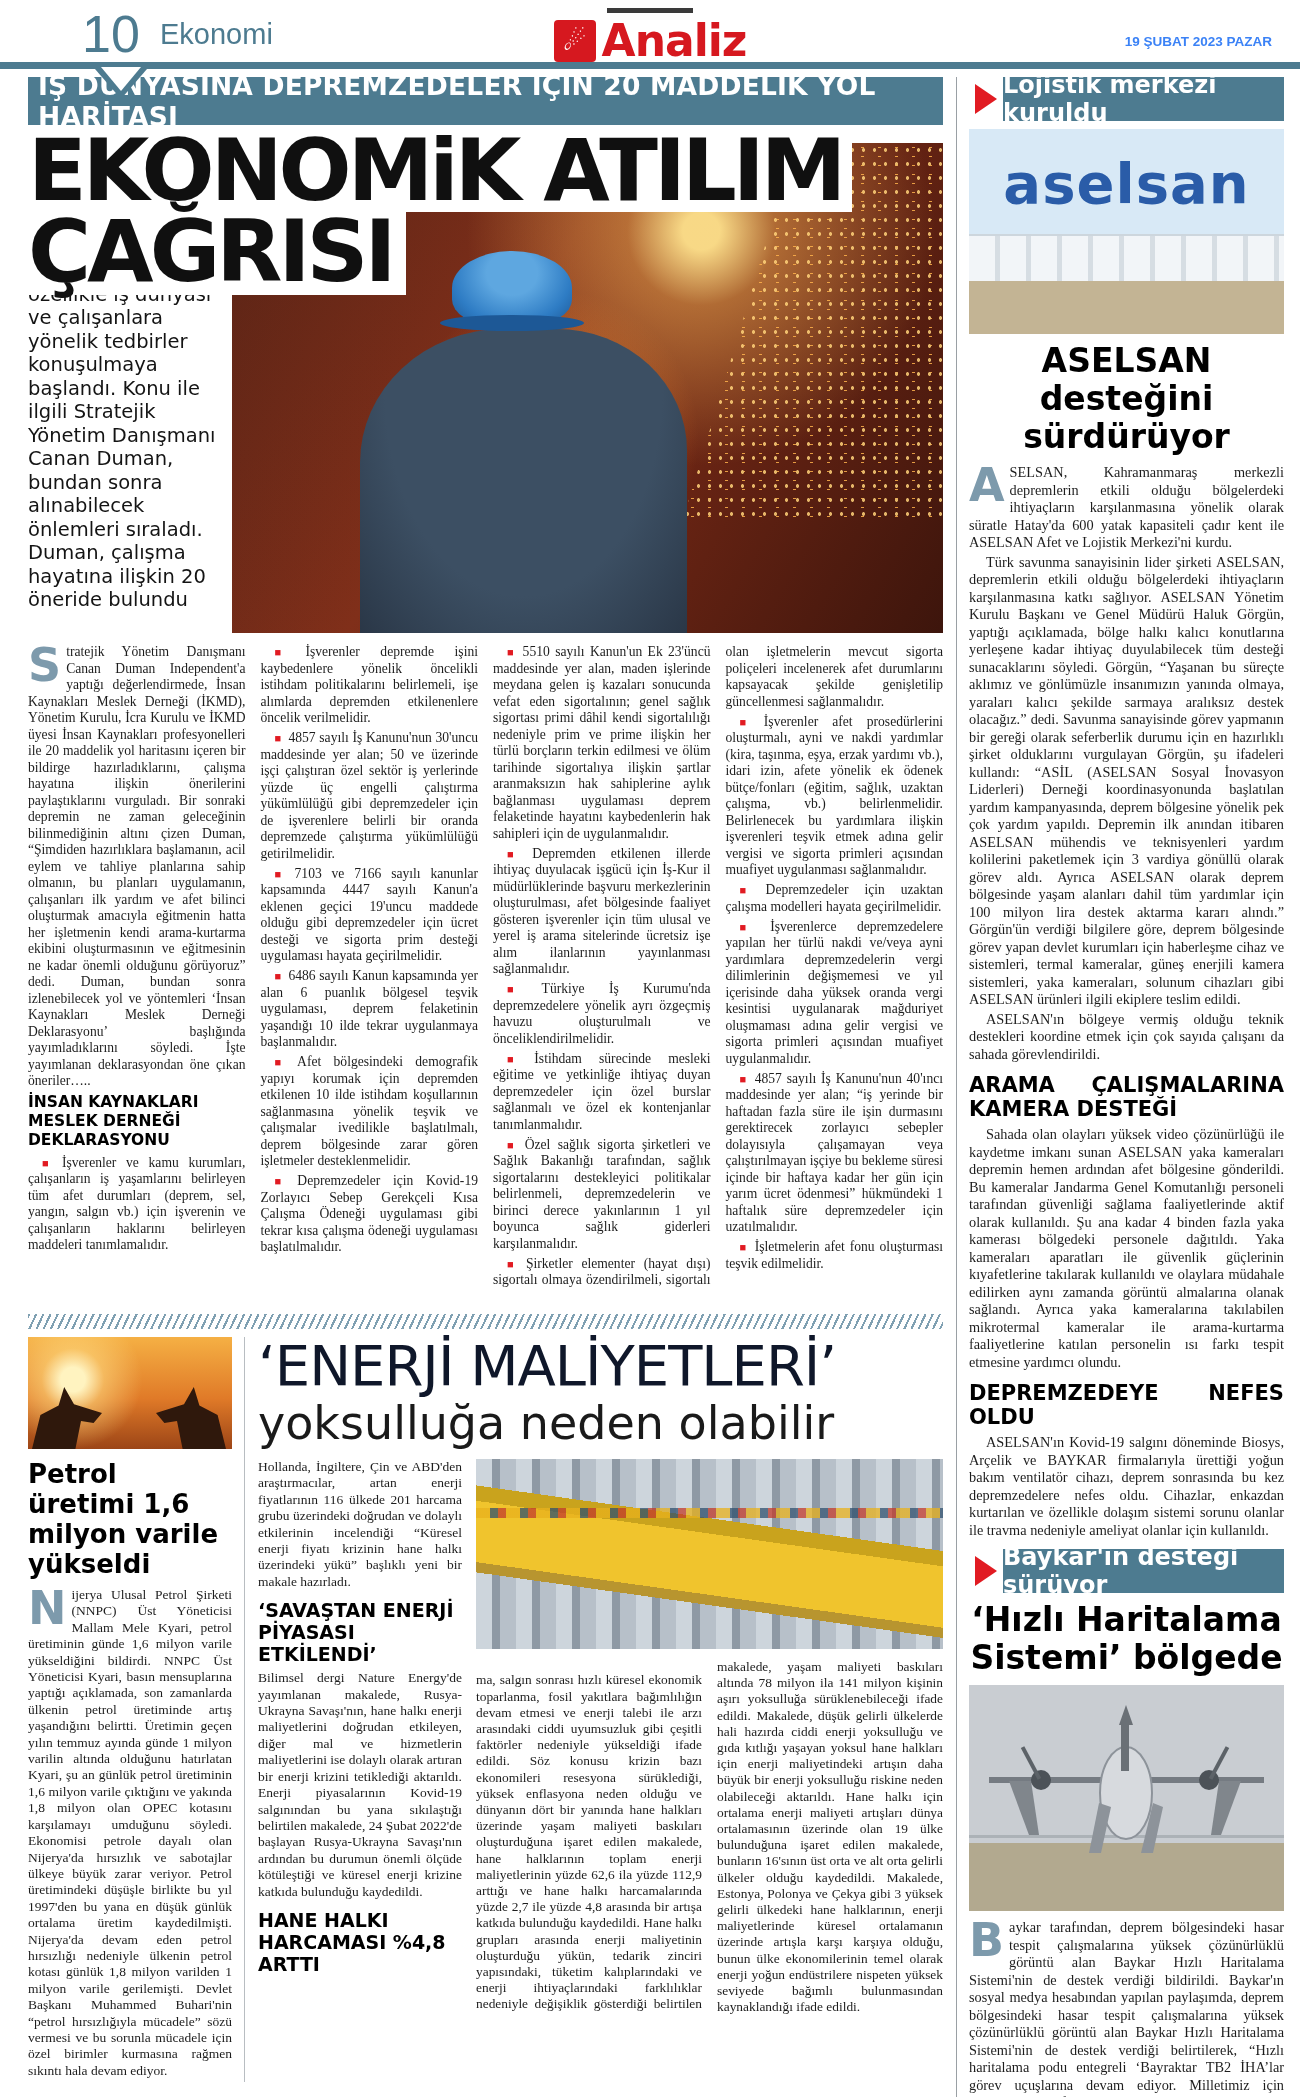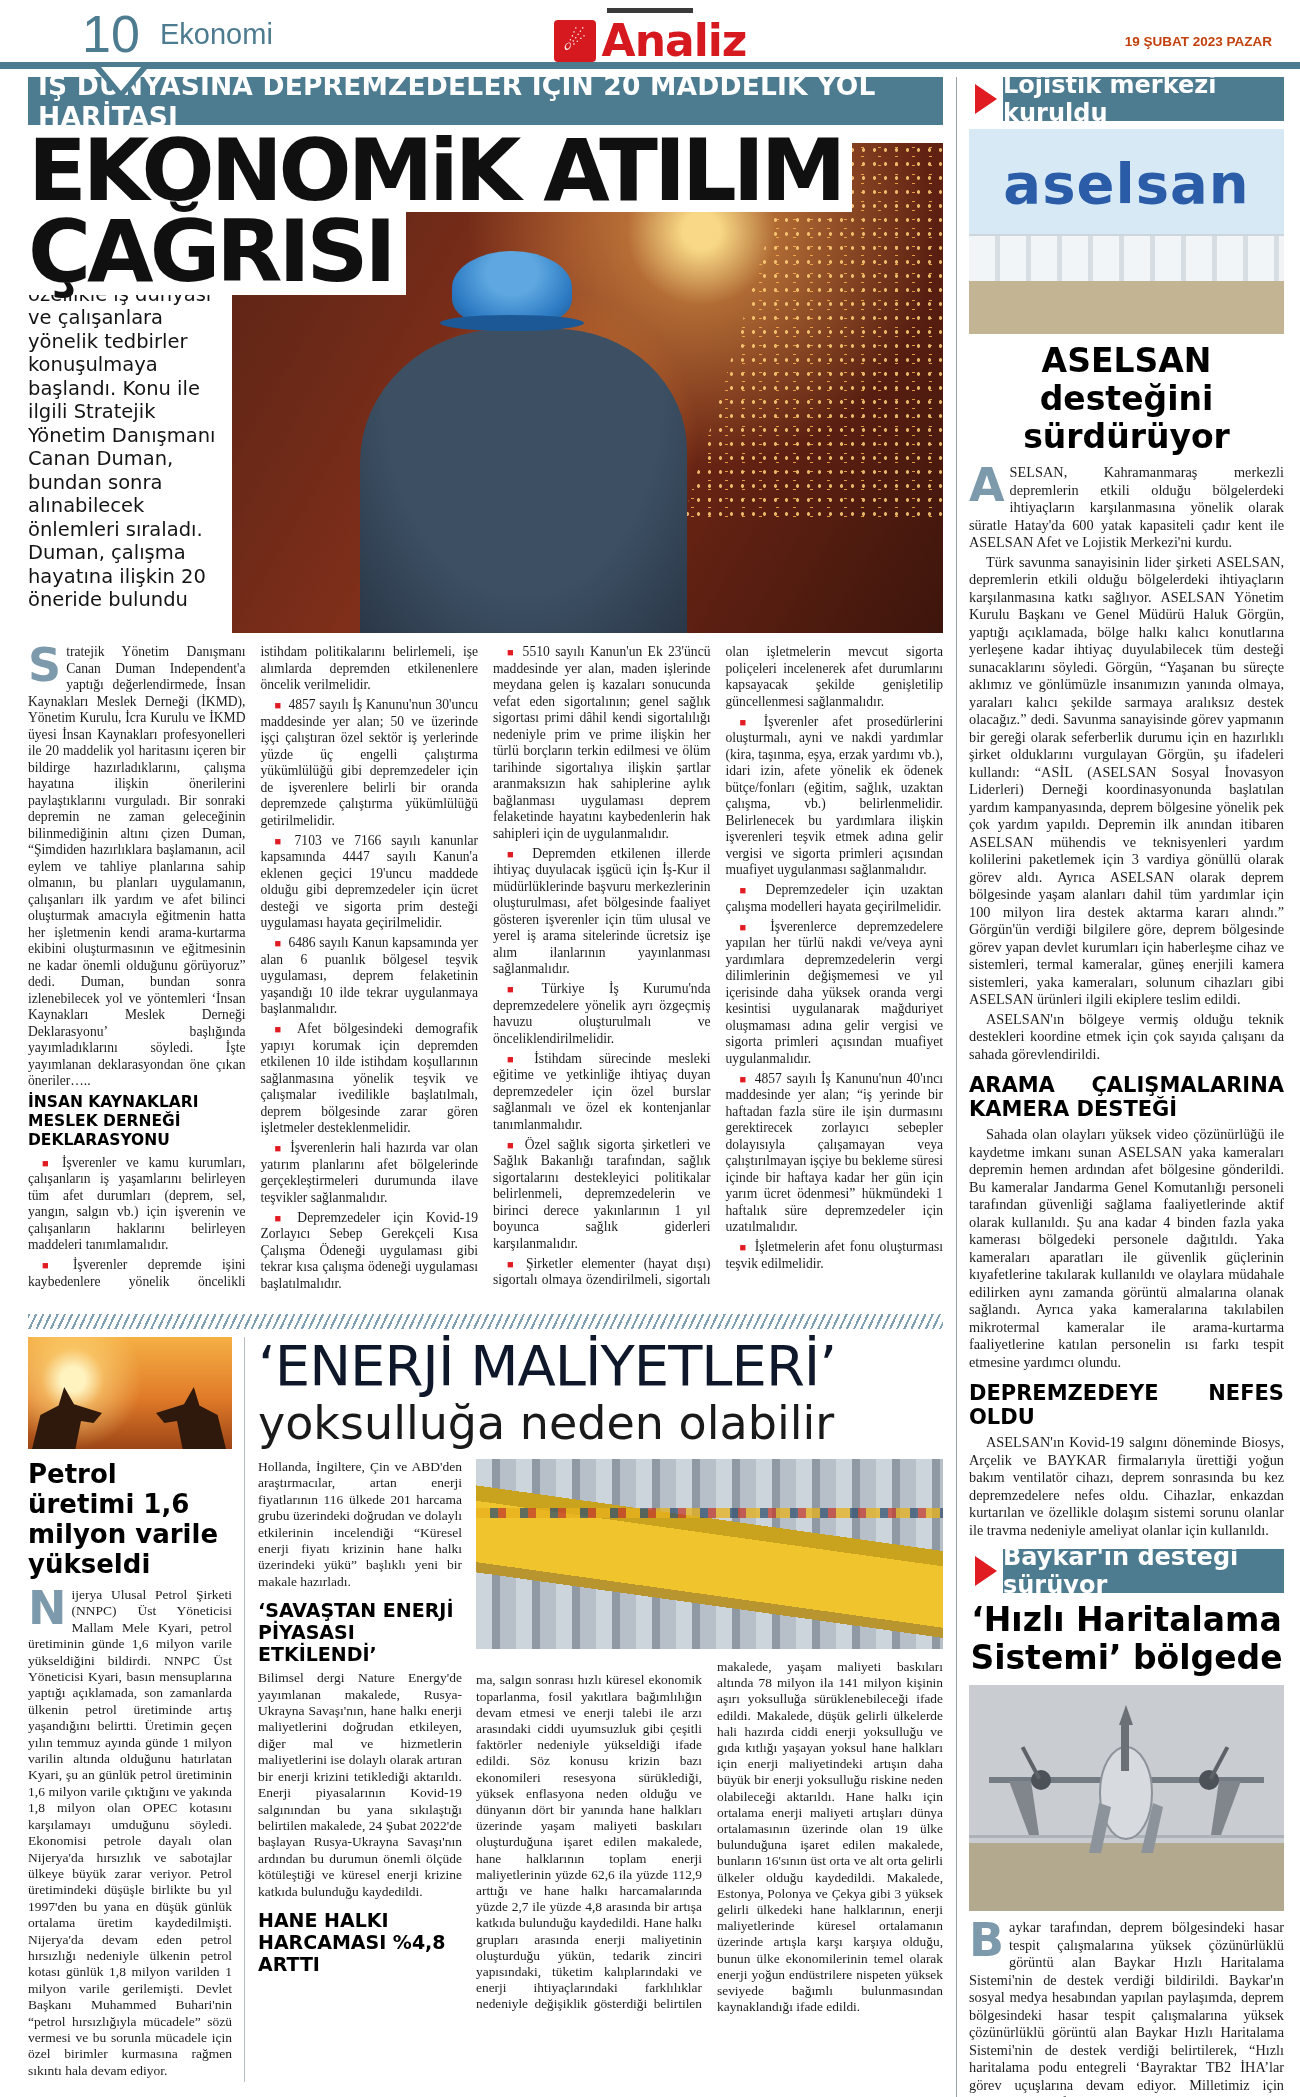--- a/index.html
+++ b/index.html
@@ -13,21 +13,21 @@
            font-size:29px;color:#4d7b90;}
   .brandbox{position:absolute;left:0;right:0;top:8px;text-align:center;}
   .tagbar{width:86px;height:5px;background:#3a3a3a;margin:0 auto 2px auto;}
   .brandrow{display:inline-flex;align-items:center;gap:6px;}
   .emblem{width:42px;height:42px;background:#d6181f;border-radius:4px;color:#fff;
           font-family:"DejaVu Sans",sans-serif;font-weight:bold;font-size:26px;
           display:flex;align-items:center;justify-content:center;}
   .brand{font-family:"DejaVu Sans",sans-serif;font-weight:bold;font-size:44px;color:#d6181f;
          letter-spacing:-1px;}
   .date{position:absolute;right:28px;top:34px;font-family:"Liberation Sans",sans-serif;
-        font-weight:bold;font-size:13.5px;color:#c2410c;}
+        font-weight:bold;font-size:13.5px;color:#3b82f6;}
   .hrule{height:7px;background:#4d7b90;margin:0;position:relative;}
   .notch{position:absolute;left:95px;top:7px;width:0;height:0;
          border-left:26px solid transparent;border-right:26px solid transparent;
          border-top:30px solid #4d7b90;}
   .notch::after{content:"";position:absolute;left:-20px;top:-32px;width:0;height:0;
          border-left:20px solid transparent;border-right:20px solid transparent;
          border-top:24px solid #fff;}
   
   .content{display:flex;padding:8px 28px 0 28px;gap:13px;}
   .main{width:915px;flex:none;}
@@ -173,21 +173,20 @@
 
       <div class="bodycols">
         <p class="dc">Stratejik Yönetim Danışmanı Canan Duman Independent'a yaptığı değerlendirmede, İnsan Kaynakları Meslek Derneği (İKMD), Yönetim Kurulu, İcra Kurulu ve İKMD üyesi İnsan Kaynakları profesyonelleri ile 20 maddelik yol haritasını içeren bir bildirge hazırladıklarını, çalışma hayatına ilişkin önerilerini paylaştıklarını vurguladı. Bir sonraki depremin ne zaman geleceğinin bilinmediğinin altını çizen Duman, “Şimdiden hazırlıklara başlamanın, acil eylem ve tahliye planlarına sahip olmanın, bu planları uygulamanın, çalışanları ilk yardım ve afet bilinci oluşturmak amacıyla eğitmenin hatta her işletmenin kendi arama-kurtarma ekibini oluşturmasının ve eğitmesinin ne kadar önemli olduğunu görüyoruz” dedi. Duman, bundan sonra izlenebilecek yol ve yöntemleri ‘İnsan Kaynakları Meslek Derneği Deklarasyonu’ başlığında yayımladıklarını söyledi. İşte yayımlanan deklarasyondan öne çıkan öneriler…..</p>
         <h3 class="decl">İNSAN KAYNAKLARI MESLEK DERNEĞİ DEKLARASYONU</h3>
         <p class="bullet">İşverenler ve kamu kurumları, çalışanların iş yaşamlarını belirleyen tüm afet durumları (deprem, sel, yangın, salgın vb.) için işverenin ve çalışanların haklarını belirleyen maddeleri tanımlamalıdır.</p>
         <p class="bullet">İşverenler depremde işini kaybedenlere yönelik öncelikli istihdam politikalarını belirlemeli, işe alımlarda depremden etkilenenlere öncelik verilmelidir.</p>
         <p class="bullet">4857 sayılı İş Kanunu'nun 30'uncu maddesinde yer alan; 50 ve üzerinde işçi çalıştıran özel sektör iş yerlerinde yüzde üç engelli çalıştırma yükümlülüğü gibi depremzedeler için de işverenlere belirli bir oranda depremzede çalıştırma yükümlülüğü getirilmelidir.</p>
         <p class="bullet">7103 ve 7166 sayılı kanunlar kapsamında 4447 sayılı Kanun'a eklenen geçici 19'uncu maddede olduğu gibi depremzedeler için ücret desteği ve sigorta prim desteği uygulaması hayata geçirilmelidir.</p>
         <p class="bullet">6486 sayılı Kanun kapsamında yer alan 6 puanlık bölgesel teşvik uygulaması, deprem felaketinin yaşandığı 10 ilde tekrar uygulanmaya başlanmalıdır.</p>
         <p class="bullet">Afet bölgesindeki demografik yapıyı korumak için depremden etkilenen 10 ilde istihdam koşullarının sağlanmasına yönelik teşvik ve çalışmalar ivedilikle başlatılmalı, deprem bölgesinde zarar gören işletmeler desteklenmelidir.</p>
-        <p class="bullet">İşverenlerin hali hazırda var olan yatırım planlarını afet bölgelerinde gerçekleştirmeleri durumunda ilave teşvikler sağlanmalıdır.</p>
         <p class="bullet">Depremzedeler için Kovid-19 Zorlayıcı Sebep Gerekçeli Kısa Çalışma Ödeneği uygulaması gibi tekrar kısa çalışma ödeneği uygulaması başlatılmalıdır.</p>
         <p class="bullet">5510 sayılı Kanun'un Ek 23'üncü maddesinde yer alan, maden işlerinde meydana gelen iş kazaları sonucunda vefat eden sigortalının; genel sağlık sigortası primi dâhil kendi sigortalılığı nedeniyle prim ve prime ilişkin her türlü borçların terkin edilmesi ve ölüm tarihinde sigortalıya ilişkin şartlar aranmaksızın hak sahiplerine aylık bağlanması uygulaması deprem felaketinde hayatını kaybedenlerin hak sahipleri için de uygulanmalıdır.</p>
         <p class="bullet">Depremden etkilenen illerde ihtiyaç duyulacak işgücü için İş-Kur il müdürlüklerinde başvuru merkezlerinin oluşturulması, afet bölgesinde faaliyet gösteren işverenler için tüm ulusal ve yerel iş arama sitelerinde ücretsiz işe alım ilanlarının yayınlanması sağlanmalıdır.</p>
         <p class="bullet">Türkiye İş Kurumu'nda depremzedelere yönelik ayrı özgeçmiş havuzu oluşturulmalı ve önceliklendirilmelidir.</p>
         <p class="bullet">İstihdam sürecinde mesleki eğitime ve yetkinliğe ihtiyaç duyan depremzedeler için özel burslar sağlanmalı ve özel ek kontenjanlar tanımlanmalıdır.</p>
         <p class="bullet">Özel sağlık sigorta şirketleri ve Sağlık Bakanlığı tarafından, sağlık sigortalarını destekleyici politikalar belirlenmeli, depremzedelerin ve birinci derece yakınlarının 1 yıl boyunca sağlık giderleri karşılanmalıdır.</p>
         <p class="bullet">Şirketler elementer (hayat dışı) sigortalı olmaya özendirilmeli, sigortalı olan işletmelerin mevcut sigorta poliçeleri incelenerek afet durumlarını kapsayacak şekilde genişletilip güncellenmesi sağlanmalıdır.</p>
         <p class="bullet">İşverenler afet prosedürlerini oluşturmalı, ayni ve nakdi yardımlar (kira, taşınma, eşya, erzak yardımı vb.), idari izin, afete yönelik ek ödenek bütçe/fonları (eğitim, sağlık, uzaktan çalışma, vb.) belirlenmelidir. Belirlenecek bu yardımlara ilişkin işverenleri teşvik etmek adına gelir vergisi ve sigorta primleri açısından muafiyet uygulanması sağlanmalıdır.</p>
         <p class="bullet">Depremzedeler için uzaktan çalışma modelleri hayata geçirilmelidir.</p>
         <p class="bullet">İşverenlerce depremzedelere yapılan her türlü nakdi ve/veya ayni yardımlara depremzedelerin vergi dilimlerinin değişmemesi ve yıl içerisinde daha yüksek oranda vergi kesintisi uygulanarak mağduriyet oluşmaması adına gelir vergisi ve sigorta primleri açısından muafiyet uygulanmalıdır.</p>

